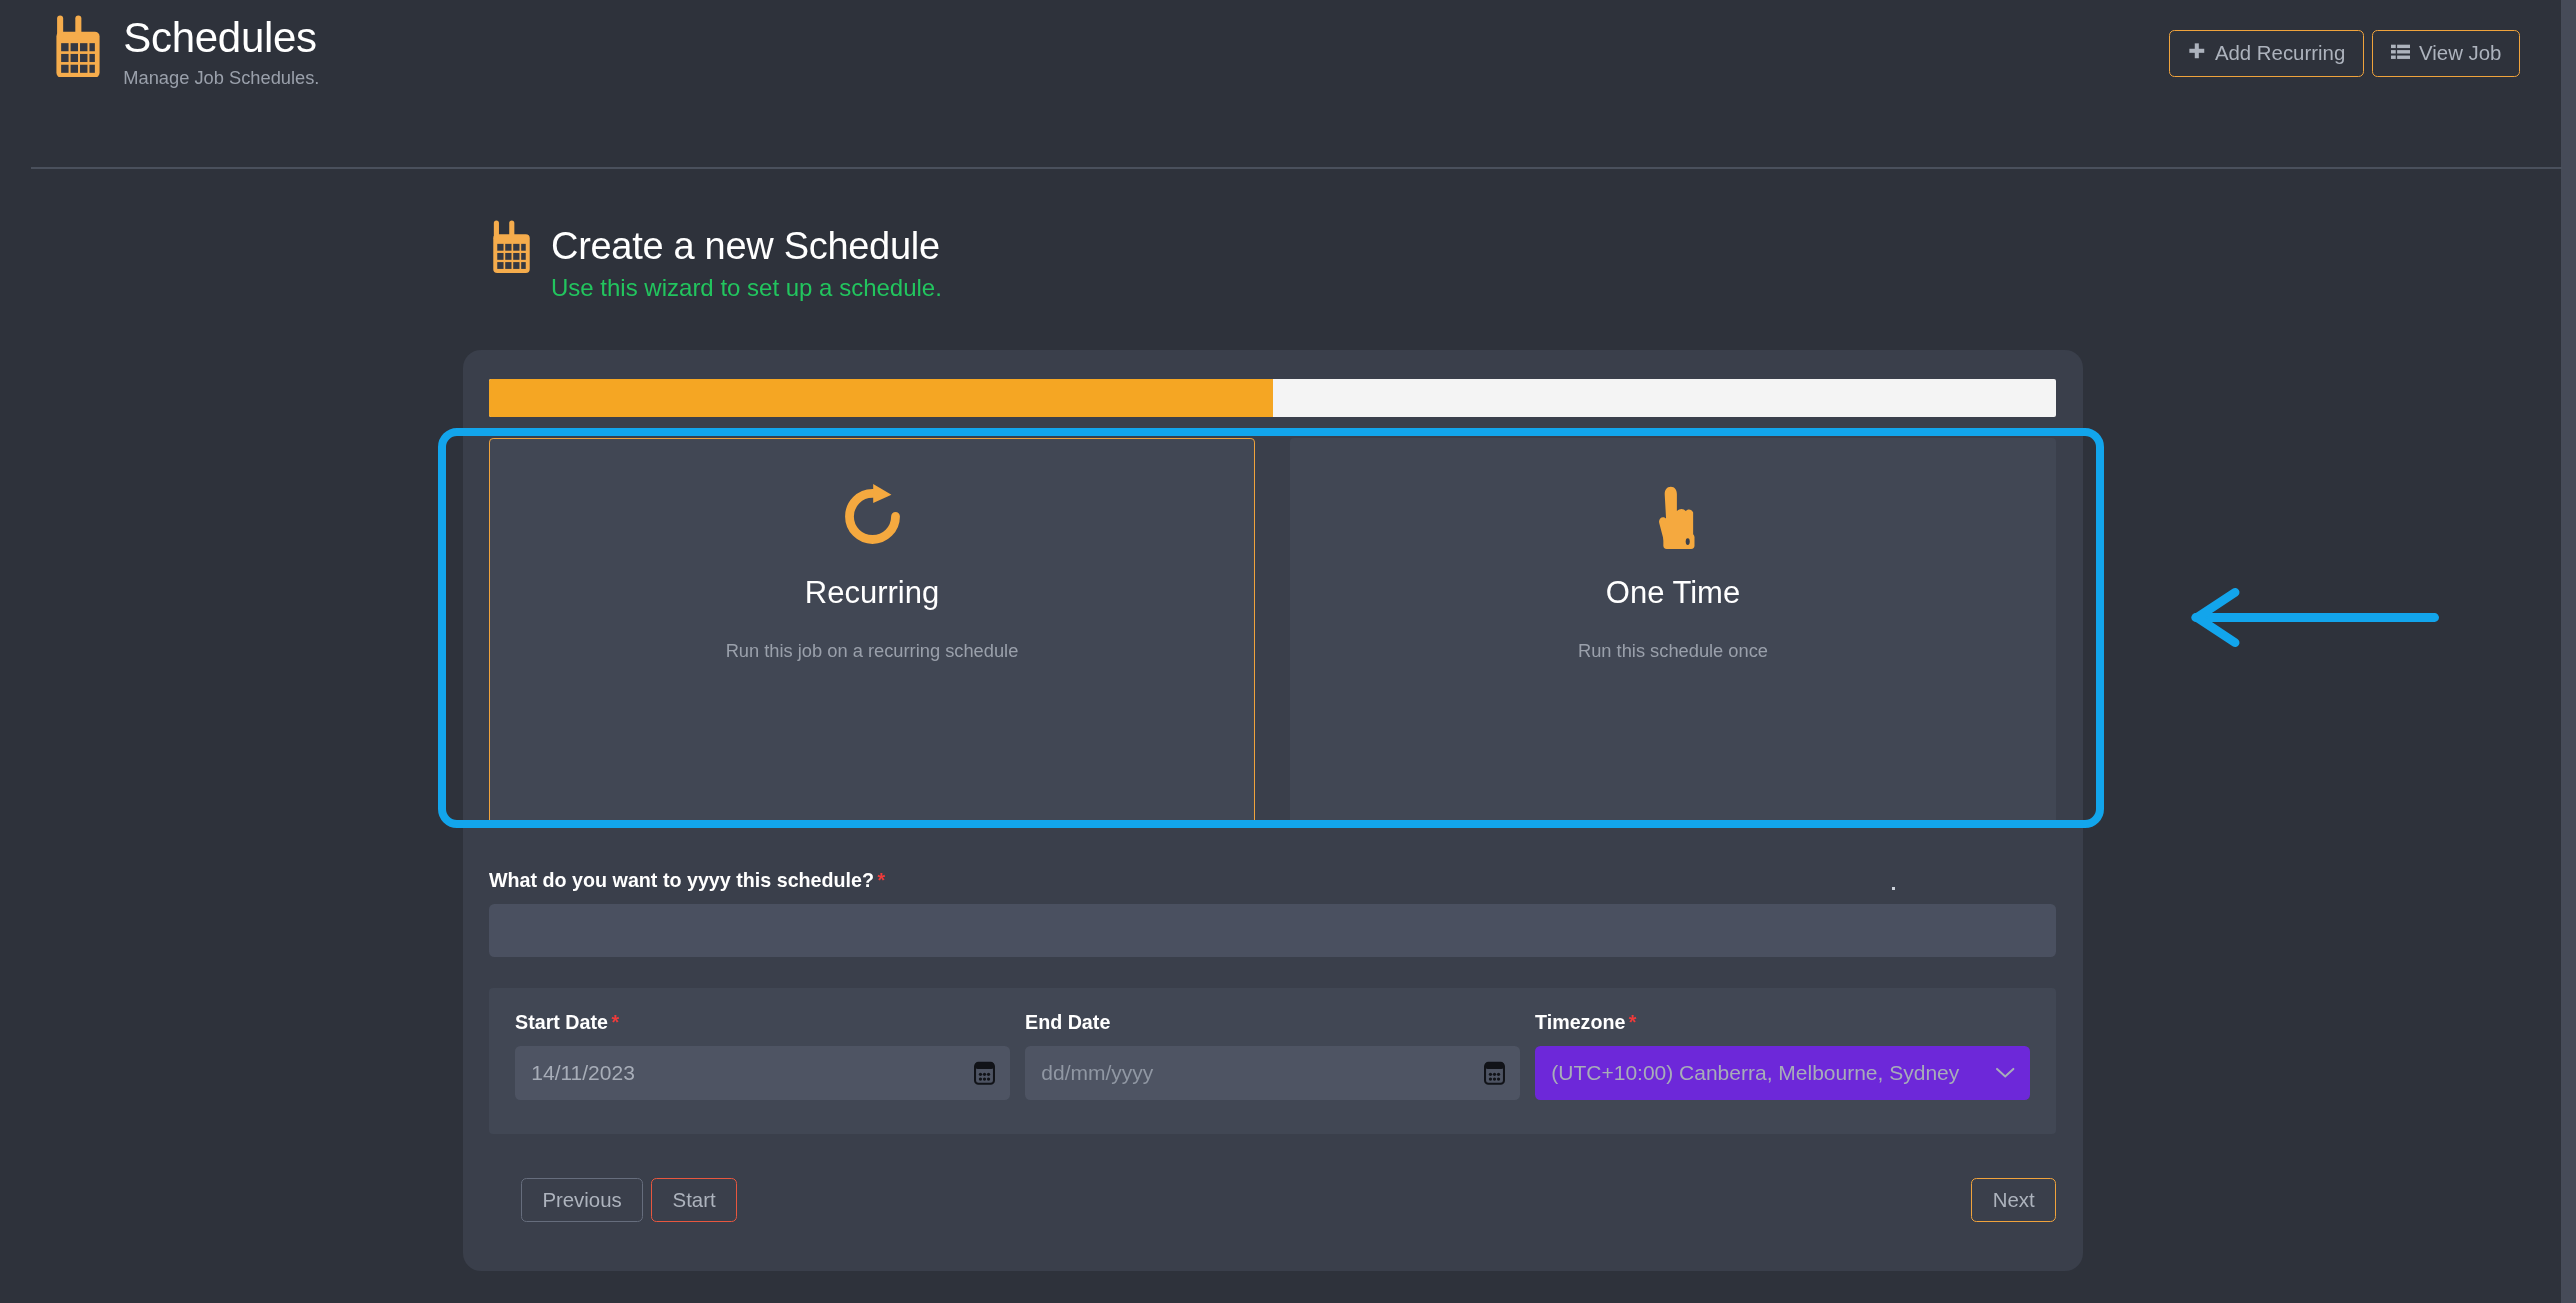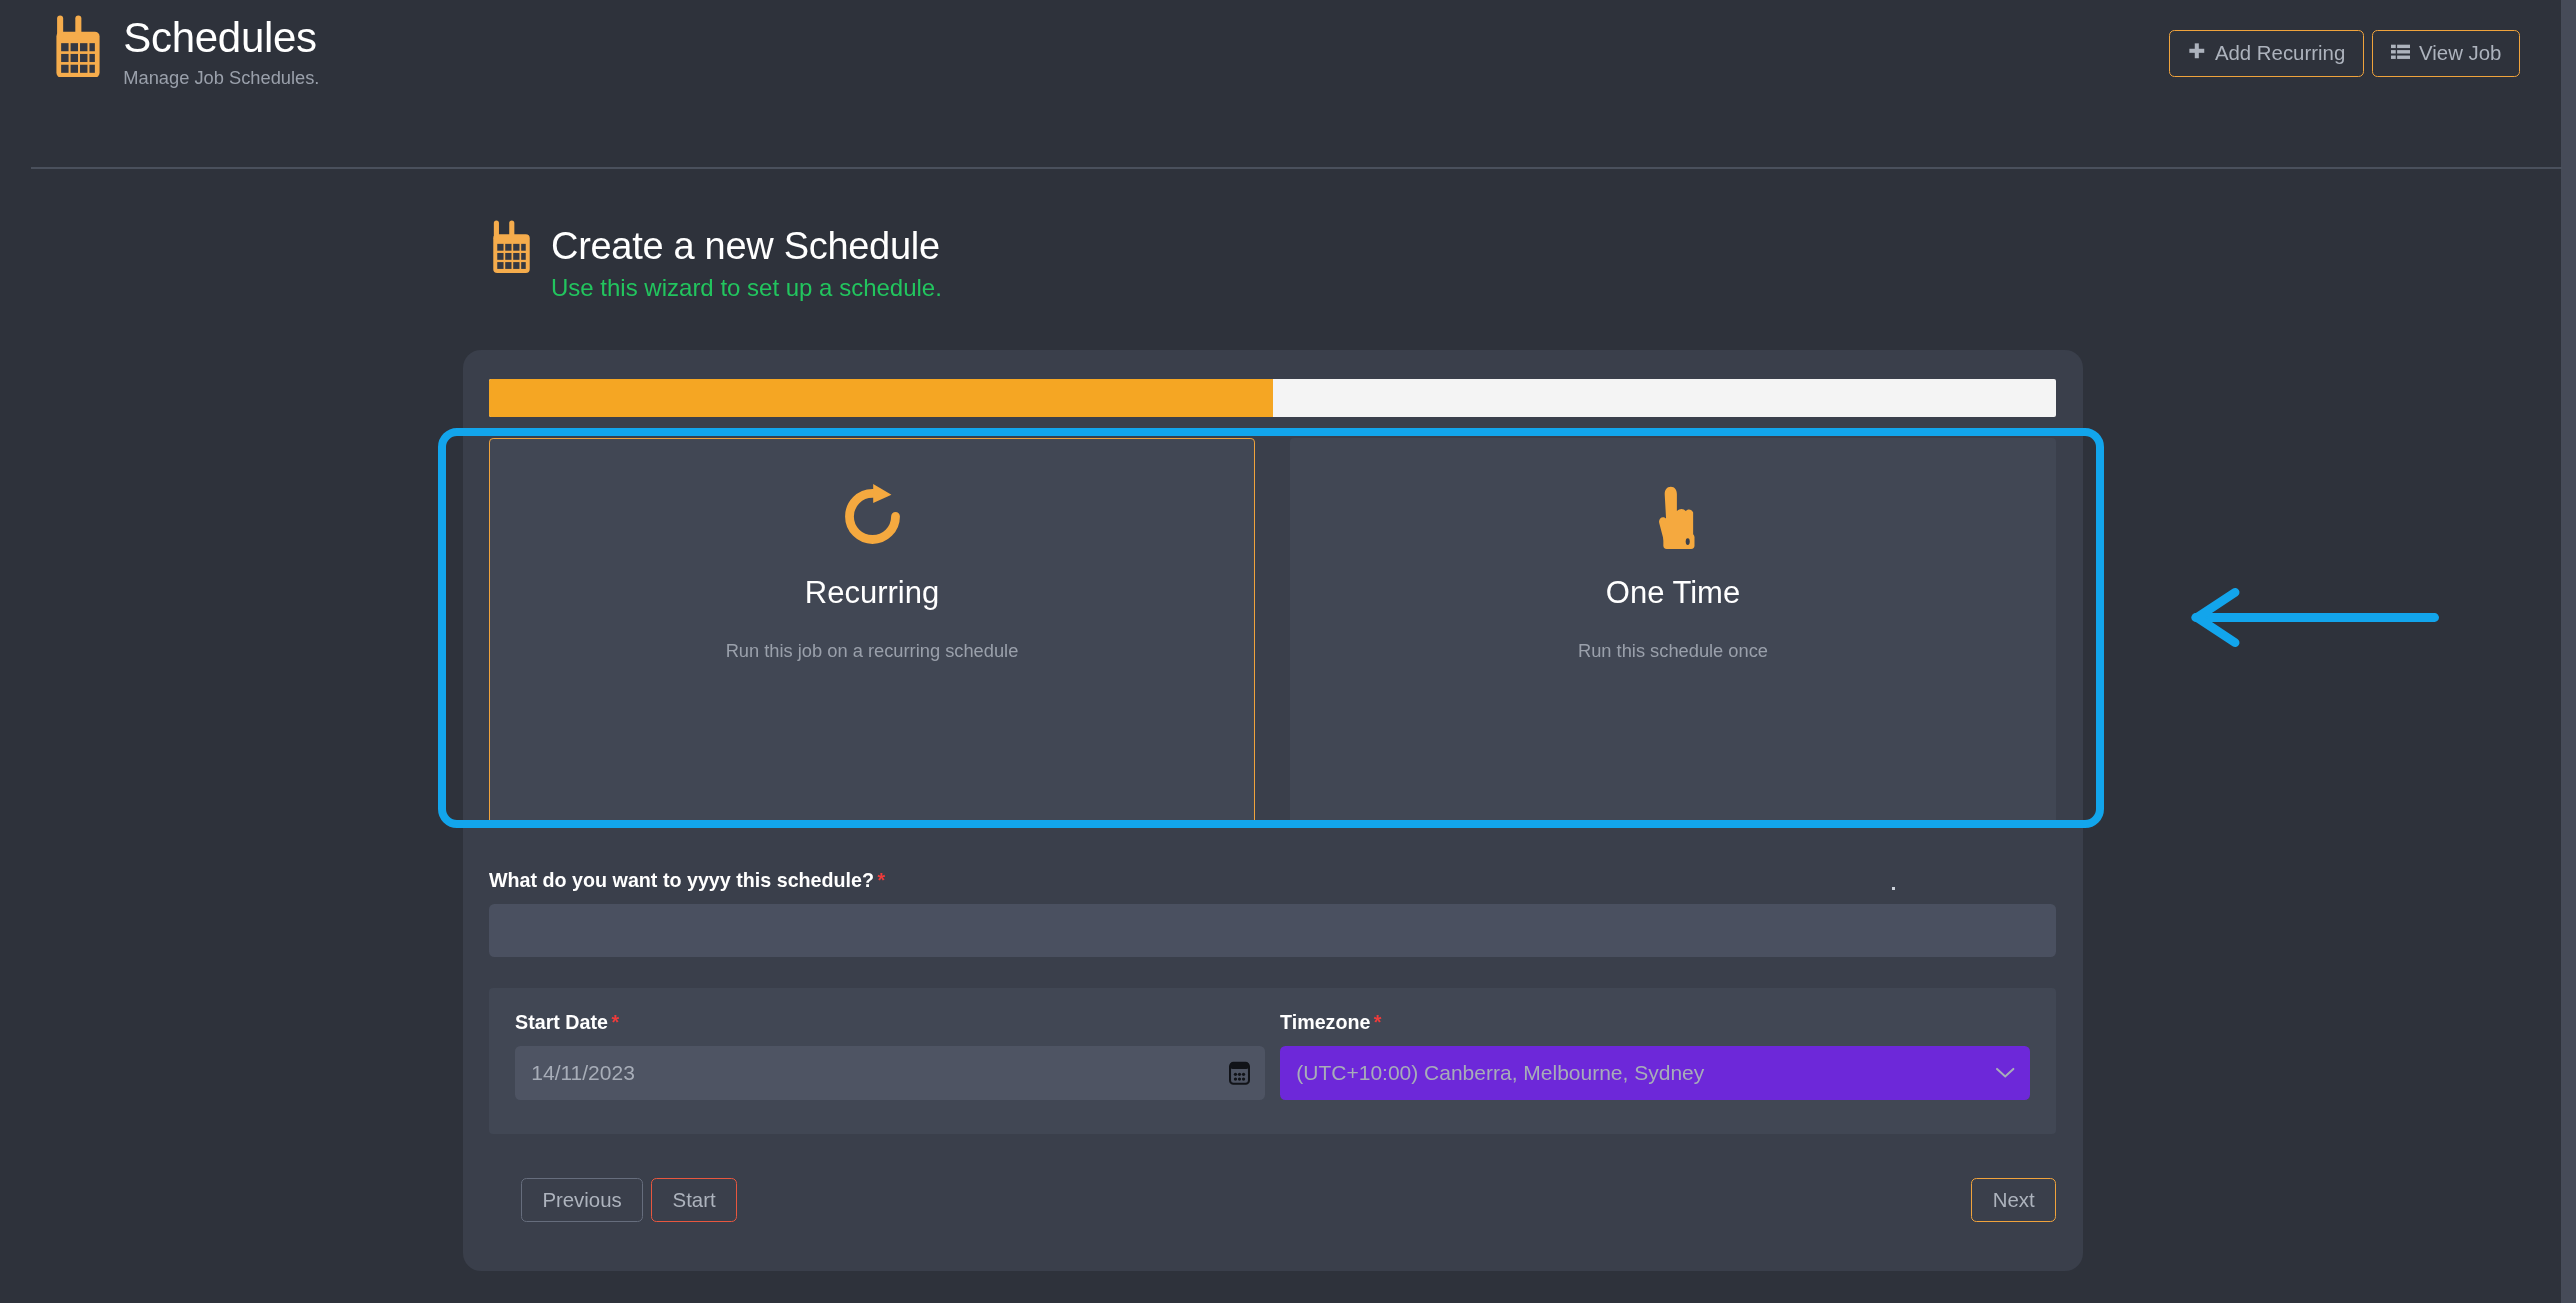--- a/index.html
+++ b/index.html
@@ -423,20 +423,42 @@
               <circle cx="23" cy="21" r="2.4"></circle>
             <circle cx="11" cy="28" r="2.4"></circle>
               <circle cx="17" cy="28" r="2.4"></circle>
               <circle cx="23" cy="28" r="2.4"></circle>
           </g>
         </svg>
       </span>
     </div>
   </div>
 
+  <div class="date-col">
+    <div class="date-label">
+      <span>End Date</span><span class="req"></span>
+    </div>
+    <div class="input-wrap">
+      <input class="date-input" type="text" placeholder="dd/mm/yyyy" style="">
+      <span class="picker-icon">
+        <svg width="23" height="26" viewBox="0 0 34 38">
+          <rect x="3" y="4" width="28" height="31" rx="5" fill="none" stroke="#111318" stroke-width="3"></rect>
+          <rect x="3" y="4" width="28" height="9" rx="4" fill="#111318"></rect>
+          <g fill="#111318">
+            <circle cx="11" cy="21" r="2.4"></circle>
+              <circle cx="17" cy="21" r="2.4"></circle>
+              <circle cx="23" cy="21" r="2.4"></circle>
+            <circle cx="11" cy="28" r="2.4"></circle>
+              <circle cx="17" cy="28" r="2.4"></circle>
+              <circle cx="23" cy="28" r="2.4"></circle>
+          </g>
+        </svg>
+      </span>
+    </div>
+  </div>
 
   <div class="date-col">
     <div class="date-label">
       <span>Timezone</span><span class="req">*</span>
     </div>
     <div class="input-wrap">
       <input class="select-input" type="text" readonly="" value="(UTC+10:00) Canberra, Melbourne, Sydney" style="">
       <span class="chev">
         <svg width="20.4" height="13.6" viewBox="0 0 30 20">
           <path d="M3 4 L15 15 L27 4" stroke="#a7adb8" stroke-width="3" fill="none" stroke-linecap="round"></path>

